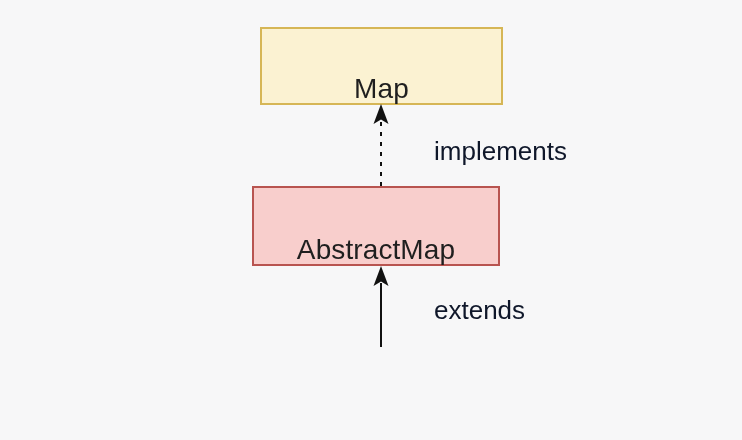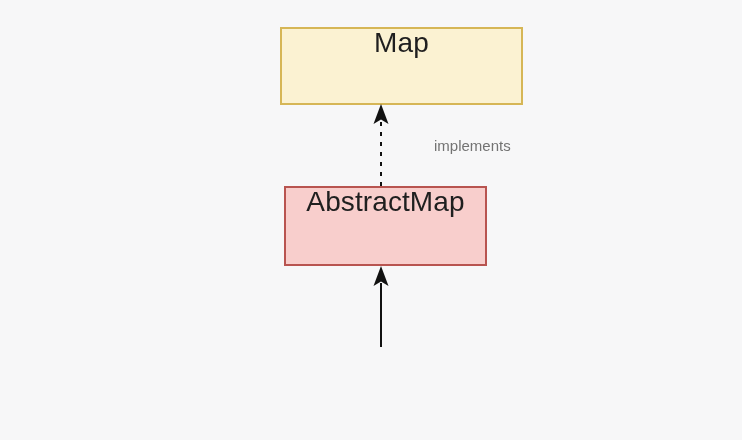--- a/index.html
+++ b/index.html
@@ -17,63 +17,62 @@
     position: relative;
     width: 742px;
     height: 440px;
   }
 
   
   .class-box {
     position: absolute;
     box-sizing: border-box;
     display: flex;
-    align-items: flex-start;
+    align-items: flex-end;
     justify-content: center;
     border-style: solid;
     border-width: 2px;
-    margin-left: 20px;
   }
   .class-box .class-label {
     font-size: 28px;
     line-height: 1;
     color: #1f1f1f;
     letter-spacing: 0.1px;
     white-space: nowrap;
   }
 
   .box-interface {
     background: #fbf2d2;
     border-color: #d6b656;
   }
   .box-class {
     background: #f8cecc;
     border-color: #b85450;
   }
 
   #box-map        { left: 260px; top: 27px;  width: 243px; height: 78px; }
-  #box-abstractmap{ left: 264px; top: 186px; width: 203px; height: 80px; }
+  #box-abstractmap{ left: 252px; top: 186px; width: 248px; height: 80px; }
   #box-hashmap    { left: 260px; top: 347px; width: 243px; height: 79px; }
 
   
   #connectors {
     position: absolute;
     left: 0;
     top: 0;
     width: 742px;
     height: 440px;
     pointer-events: none;
   }
 
   
   .edge-label {
     position: absolute;
-    font-size: 15px;
+    font-size: 26px;
     line-height: 1;
-    color: #737373;
+    color: #0f172a;
     white-space: nowrap;
   }
   #label-implements { left: 434px; top: 138px; }
   #label-extends    { left: 434px; top: 297px; }
 </style>
 </head>
 <body>
 
 <div id="diagram-canvas">
 
@@ -94,14 +93,15 @@
     </g>
 
     <g>
       <line x1="381" y1="347" x2="381" y2="283" stroke="#111111" stroke-width="2"></line>
       <polygon points="381,266 373.5,286 381,281.5 388.5,286" fill="#111111"></polygon>
     </g>
   </svg>
 
   <div id="label-implements" class="edge-label">implements</div>
 
+  <div id="label-extends" class="edge-label">extends</div>
 
 </div>
 
 </body></html>

